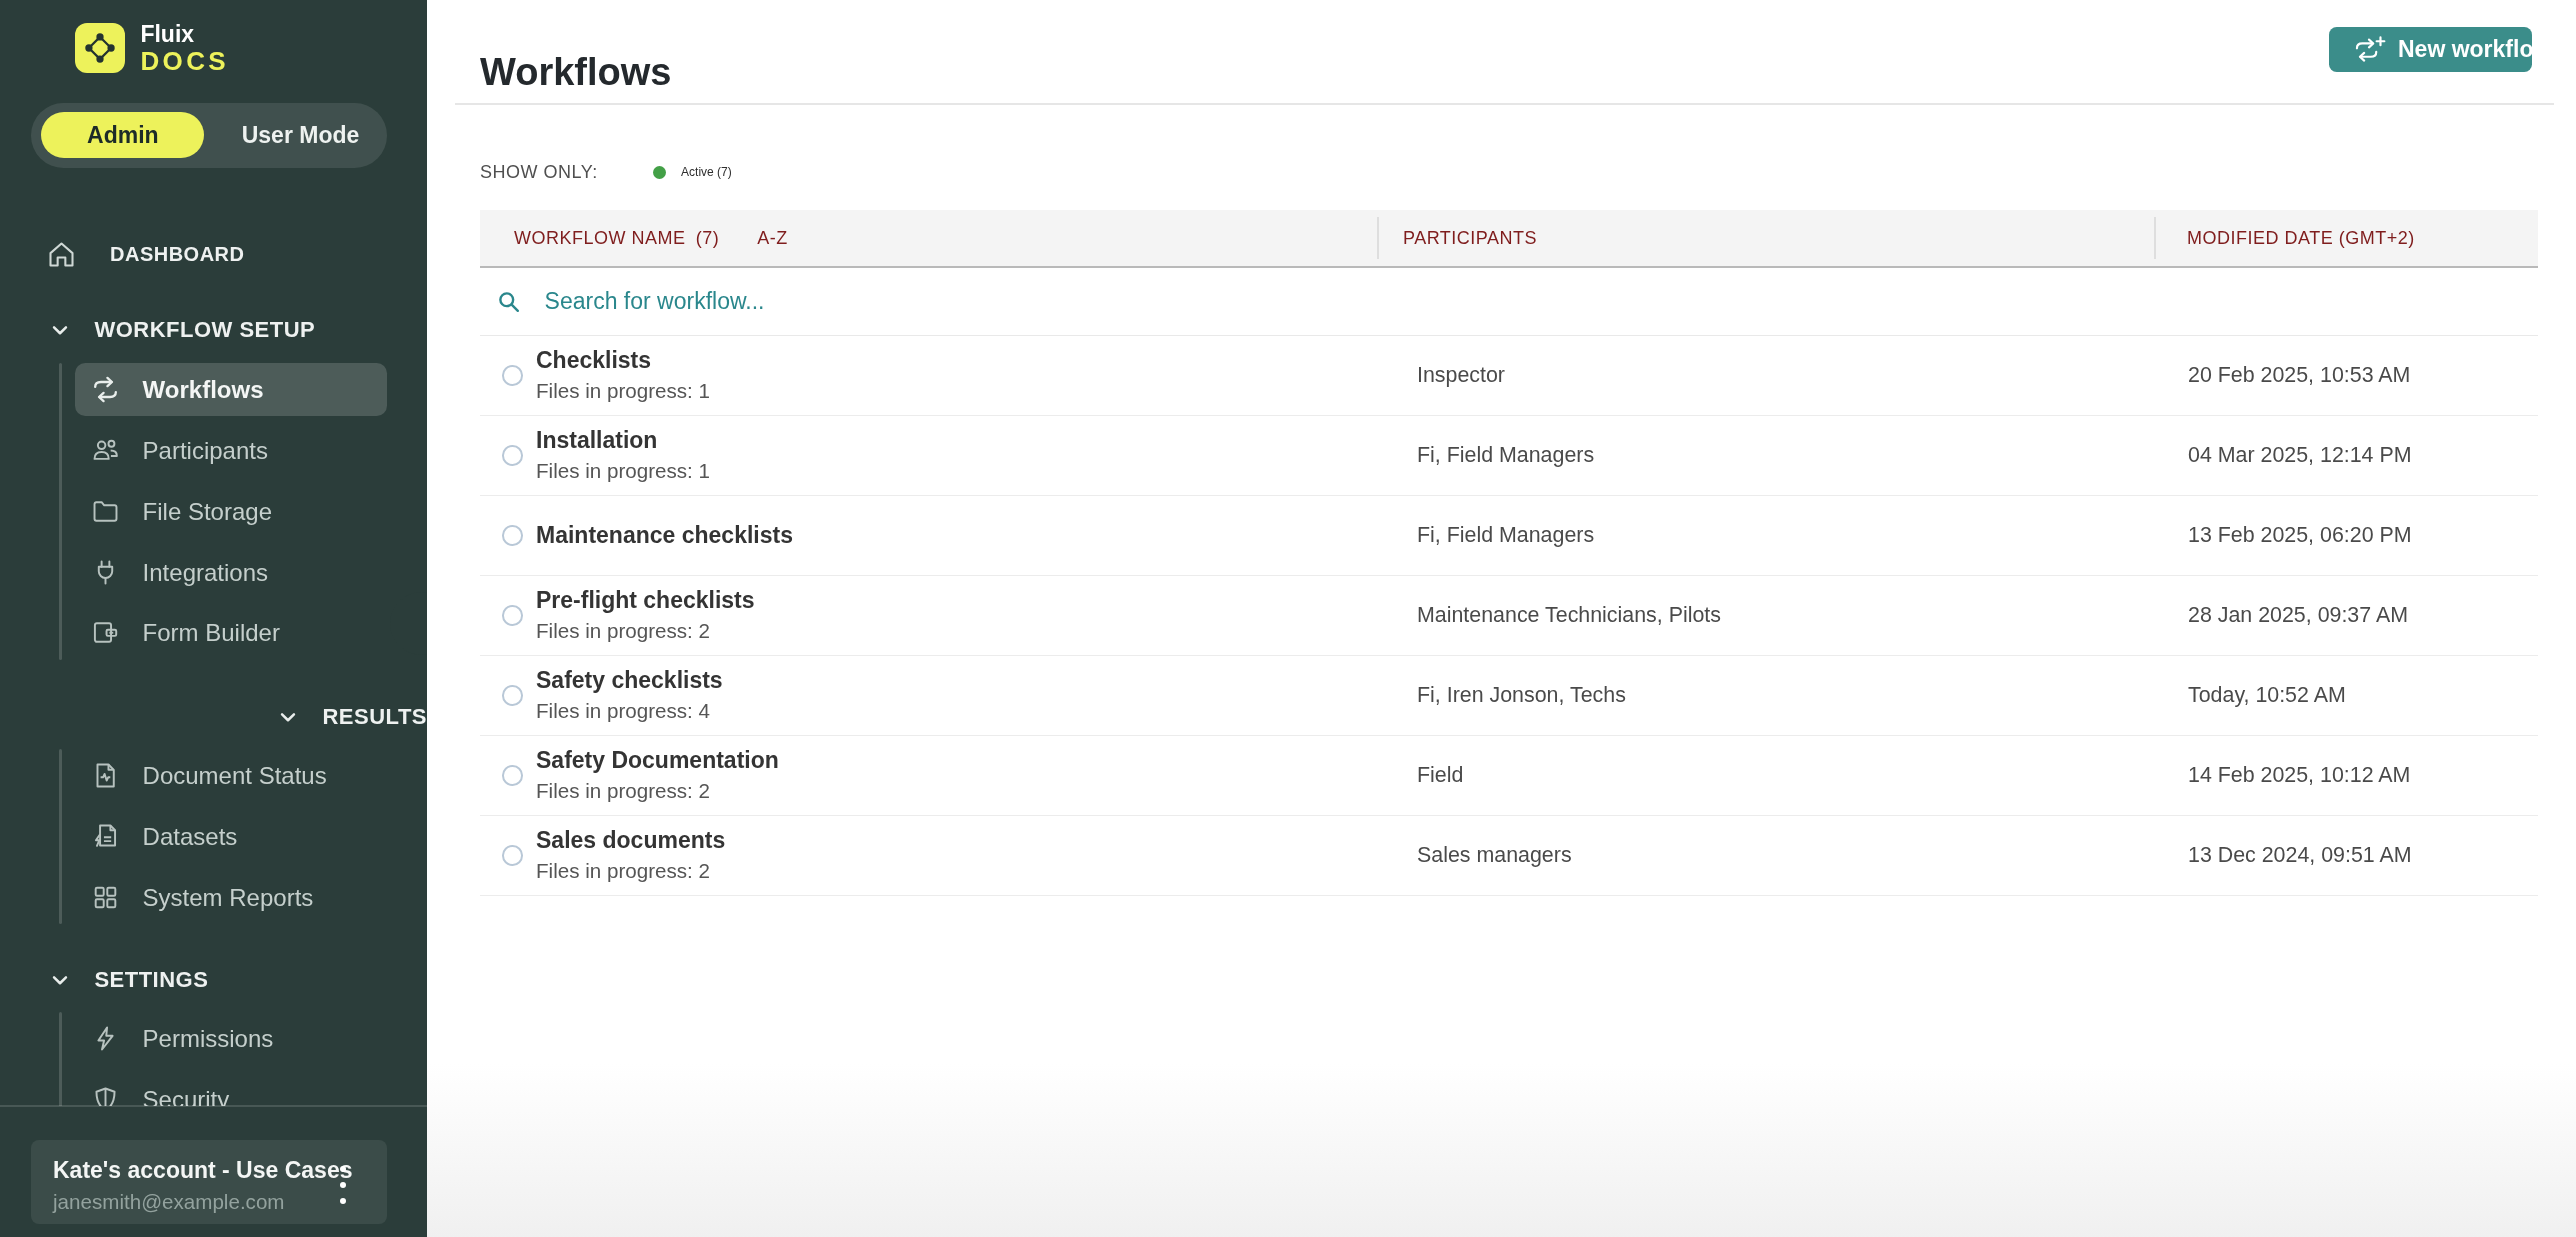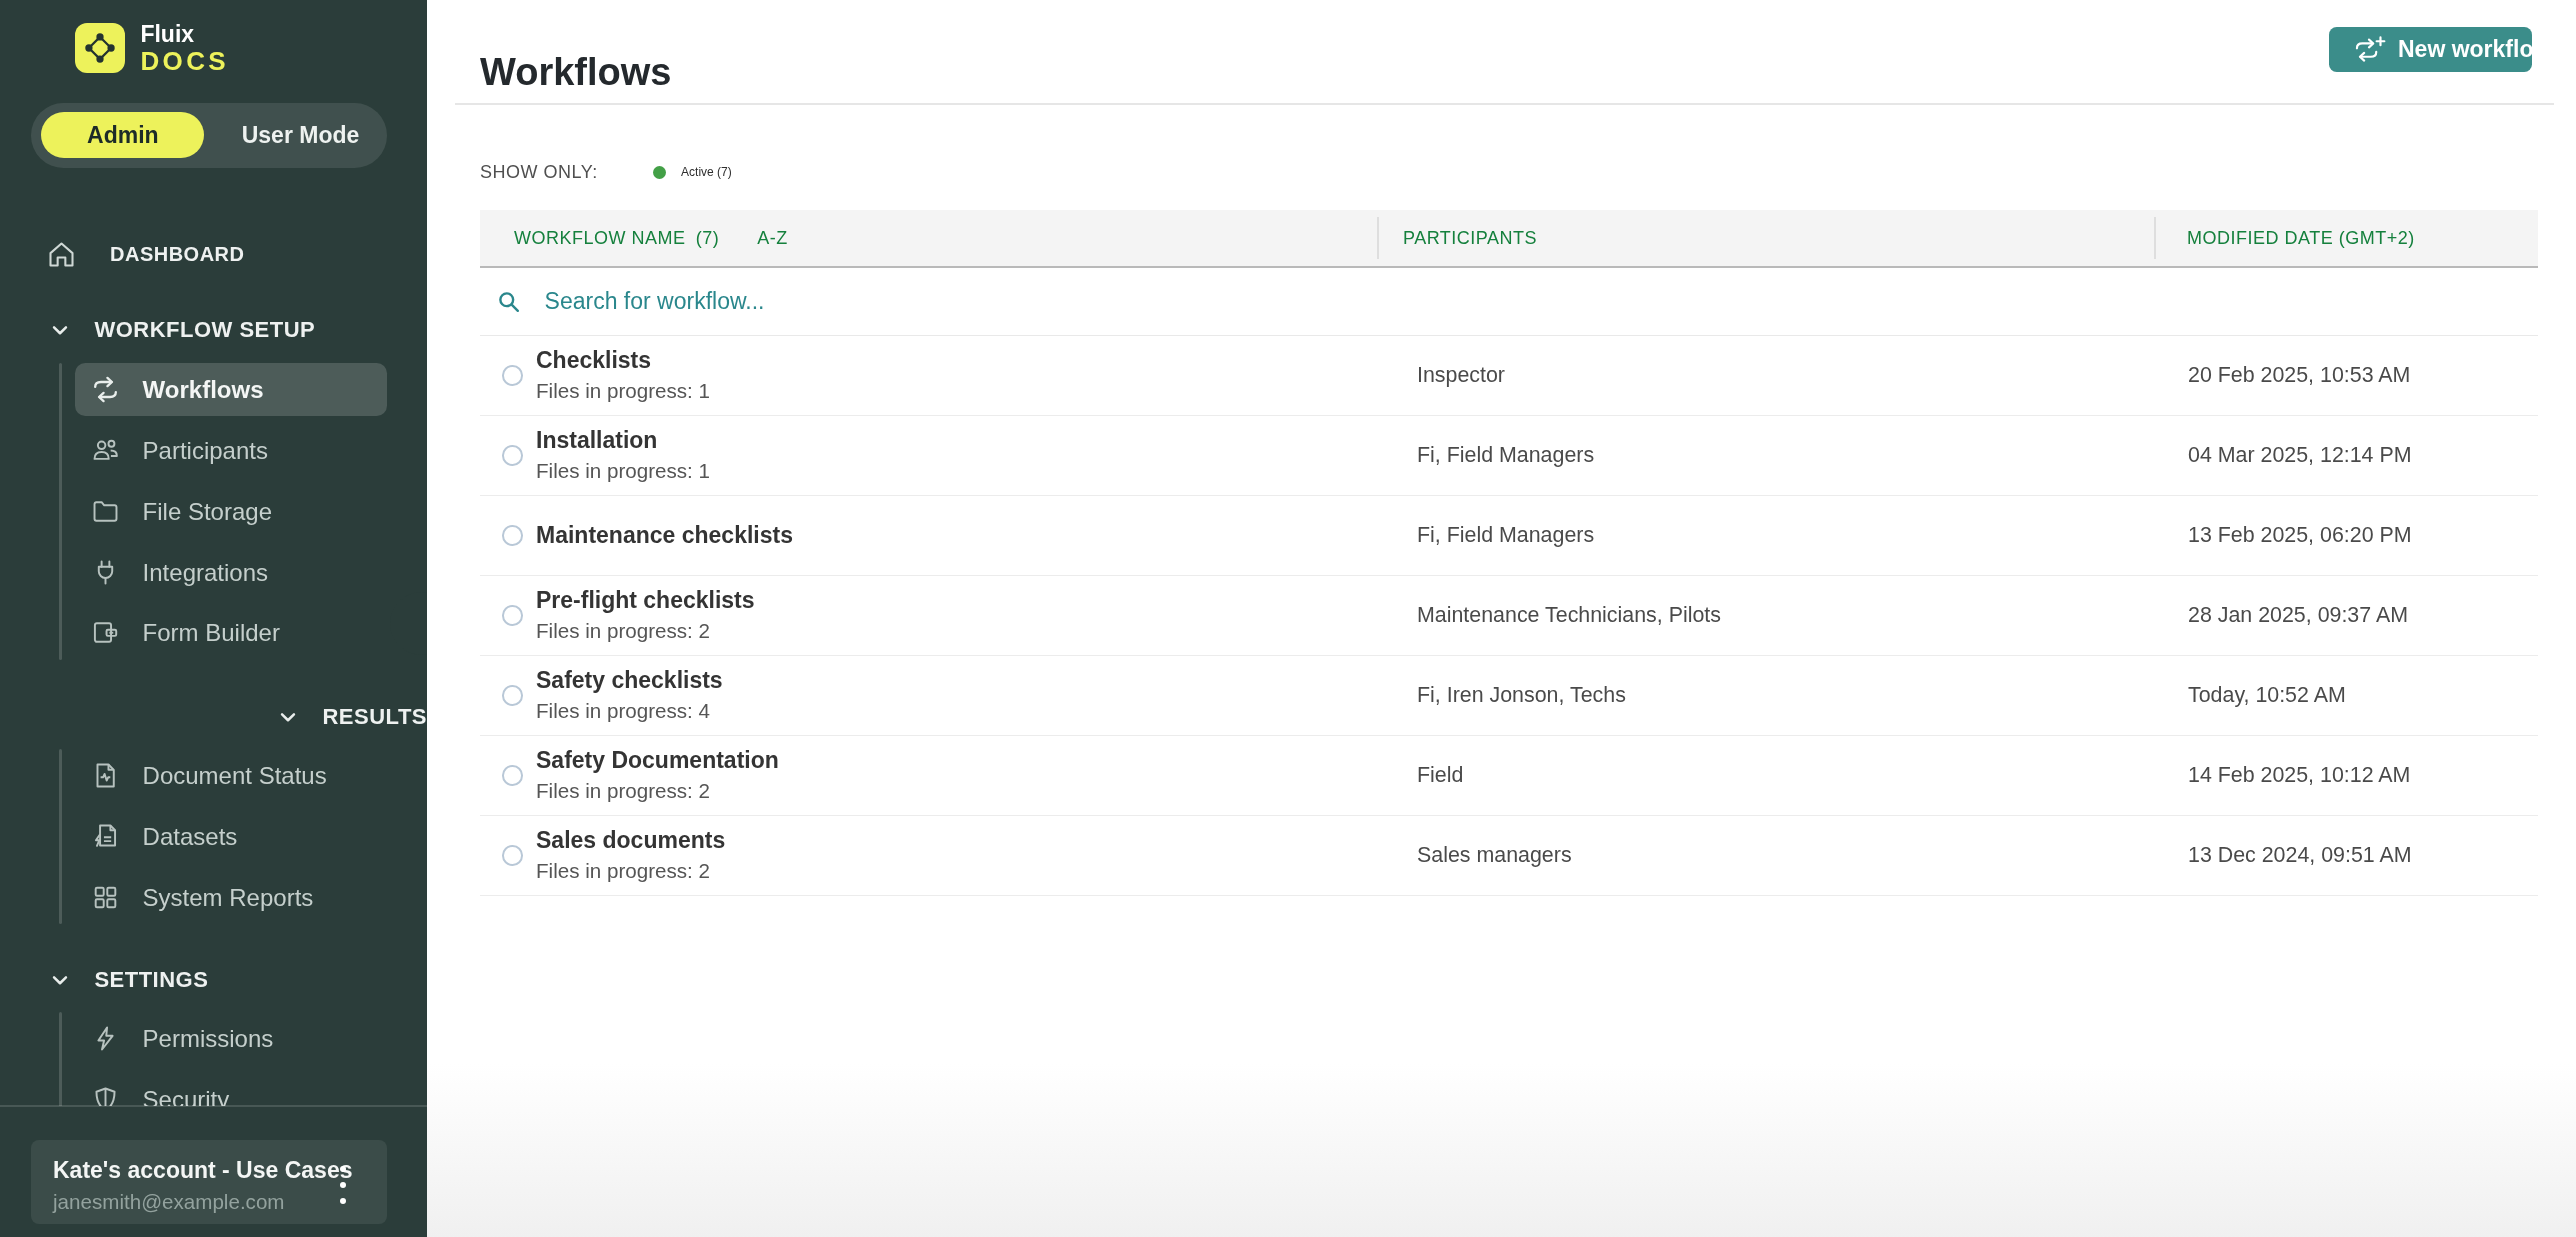--- a/index.html
+++ b/index.html
@@ -75,21 +75,21 @@
   .new-workflow-btn .btn-label{margin-left:12px;font-size:23px;font-weight:bold;white-space:nowrap;}
   .title-divider{position:absolute;left:28px;top:103px;width:2099px;height:1.7px;background:#e6e6e6;}
 
   .filter-row{position:absolute;left:53px;top:159px;height:26px;display:flex;align-items:center;}
   .filter-label{font-size:18px;color:#4f4f4f;letter-spacing:0.5px;}
   .filter-dot{width:13px;height:13px;border-radius:50%;background:var(--dot-green);margin-left:55px;}
   .filter-value{font-size:12px;color:#2e2e2e;margin-left:15.4px;cursor:pointer;}
 
   .table{position:absolute;left:53px;top:210px;width:2058px;}
   .thead{position:relative;height:56px;background:#f4f4f4;border-bottom:2.6px solid #b9b9b9;
-    display:flex;align-items:center;font-size:18px;color:#15803d;letter-spacing:0.5px;}
+    display:flex;align-items:center;font-size:18px;color:#7f1d1d;letter-spacing:0.5px;}
   .th-name{position:absolute;left:34px;display:flex;align-items:center;}
   .th-count{margin-left:10.3px;}
   .th-sort{margin-left:38px;cursor:pointer;}
   .th-part{position:absolute;left:923px;}
   .th-mod{position:absolute;left:1707px;}
   .col-div{position:absolute;top:6.9px;height:42px;width:1.7px;background:#dedede;}
   .col-div.d1{left:897px;} .col-div.d2{left:1674px;}
 
   .search-row{position:relative;height:67px;border-bottom:1.7px solid #e9e9e9;display:flex;align-items:center;}
   .search-ico{width:27.4px;height:27.4px;margin-left:14.6px;color:var(--search-teal);flex:0 0 auto;}

